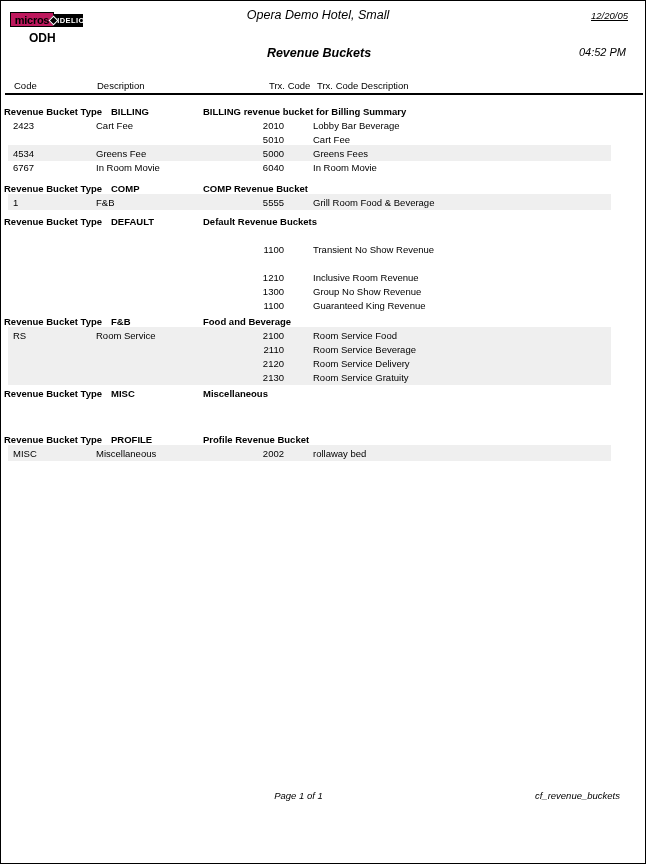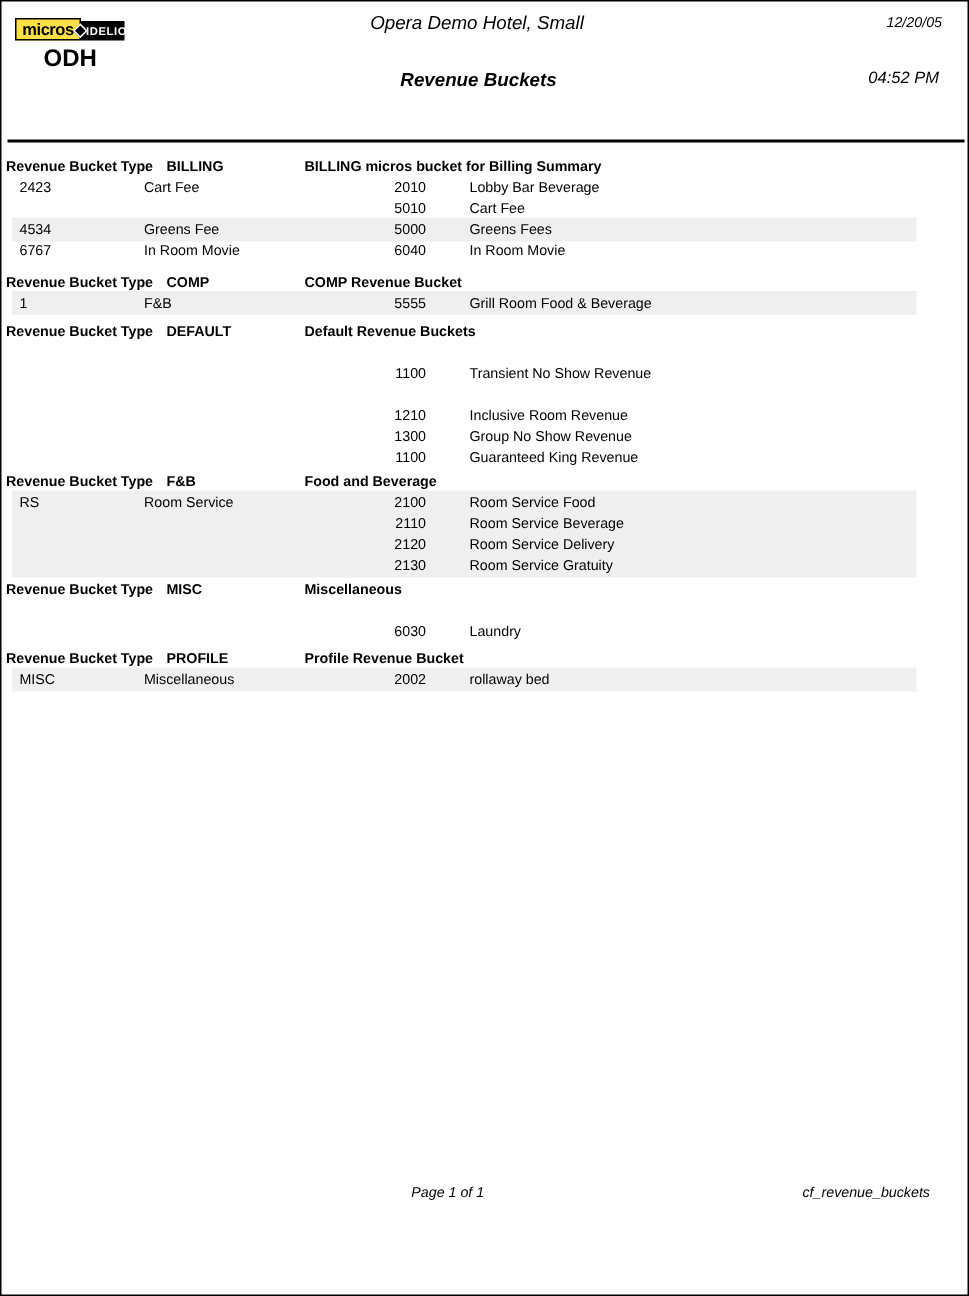--- a/index.html
+++ b/index.html
@@ -18,21 +18,21 @@
     color: #000000;
     overflow: hidden;
   }
 
   
   .logo-micros {
     position: absolute;
     left: 9px; top: 11px;
     width: 42px; height: 13px;
     border: 1px solid #000000;
-    background: #fde047;
+    background: #be185d;
     font-weight: bold;
     font-size: 11px;
     letter-spacing: -0.3px;
     display: flex; align-items: center; justify-content: center;
     z-index: 1;
   }
   .logo-fidelio {
     position: absolute;
     left: 53px; top: 13px;
     width: 29px; height: 13px;
@@ -50,35 +50,36 @@
     width: 5px; height: 5px;
     background: #000000;
     border: 1px solid #ffffff;
     transform: rotate(45deg);
     z-index: 2;
   }
   .property-code {
     position: absolute;
     left: 28px; top: 30px;
     font-weight: bold;
-    font-size: 16px;
+    font-size: 12px;
   }
   .hotel-name {
     position: absolute;
     left: 0; top: 7px;
     width: 634px;
     text-align: center;
     font-style: italic;
     font-size: 12.5px;
   }
   .report-date {
     position: absolute;
     right: 17px; top: 9px;
     font-style: italic;
     font-size: 9.5px;
+    text-decoration: underline;
   }
   .report-title {
     position: absolute;
     left: 0; top: 45px;
     width: 636px;
     text-align: center;
     font-style: italic;
     font-weight: bold;
     font-size: 12.5px;
   }
@@ -166,27 +167,33 @@
     </div>
     <div class="logo-diamond"></div>
   </div>
 
   <div class="property-code">ODH</div>
   <div class="hotel-name">Opera Demo Hotel, Small</div>
   <div class="report-date">12/20/05</div>
   <div class="report-title">Revenue Buckets</div>
   <div class="report-time">04:52 PM</div>
 
+  <div class="col-headers">
+    <span class="ch-code">Code</span>
+    <span class="ch-desc">Description</span>
+    <span class="ch-trx">Trx. Code</span>
+    <span class="ch-trxd">Trx. Code Description</span>
+  </div>
   <div class="header-rule"></div>
 
   <div class="report-body">
       <div class="sec-header" style="top: 104px;">
         <span class="sh-label">Revenue Bucket Type</span>
         <span class="sh-type">BILLING</span>
-        <span class="sh-desc">BILLING micros bucket for Billing Summary</span>
+        <span class="sh-desc">BILLING revenue bucket for Billing Summary</span>
       </div>
       <div class="row" style="top: 118px;">
         <span class="c-code">2423</span>
         <span class="c-desc">Cart Fee</span>
         <span class="c-trx">2010</span>
         <span class="c-trxd">Lobby Bar Beverage</span>
       </div>
       <div class="row" style="top: 132px;">
         <span class="c-trx">5010</span>
         <span class="c-trxd">Cart Fee</span>
@@ -259,24 +266,20 @@
       </div>
       <div class="row" style="top: 370px;">
         <span class="c-trx">2130</span>
         <span class="c-trxd">Room Service Gratuity</span>
       </div>
       <div class="sec-header" style="top: 386px;">
         <span class="sh-label">Revenue Bucket Type</span>
         <span class="sh-type">MISC</span>
         <span class="sh-desc">Miscellaneous</span>
       </div>
-      <div class="row" style="top: 414px;">
-        <span class="c-trx">6030</span>
-        <span class="c-trxd">Laundry</span>
-      </div>
       <div class="sec-header" style="top: 432px;">
         <span class="sh-label">Revenue Bucket Type</span>
         <span class="sh-type">PROFILE</span>
         <span class="sh-desc">Profile Revenue Bucket</span>
       </div>
       <div class="band" style="top: 444px; height: 16px; background: rgb(239, 239, 239);"></div>
       <div class="row" style="top: 446px;">
         <span class="c-code">MISC</span>
         <span class="c-desc">Miscellaneous</span>
         <span class="c-trx">2002</span>

